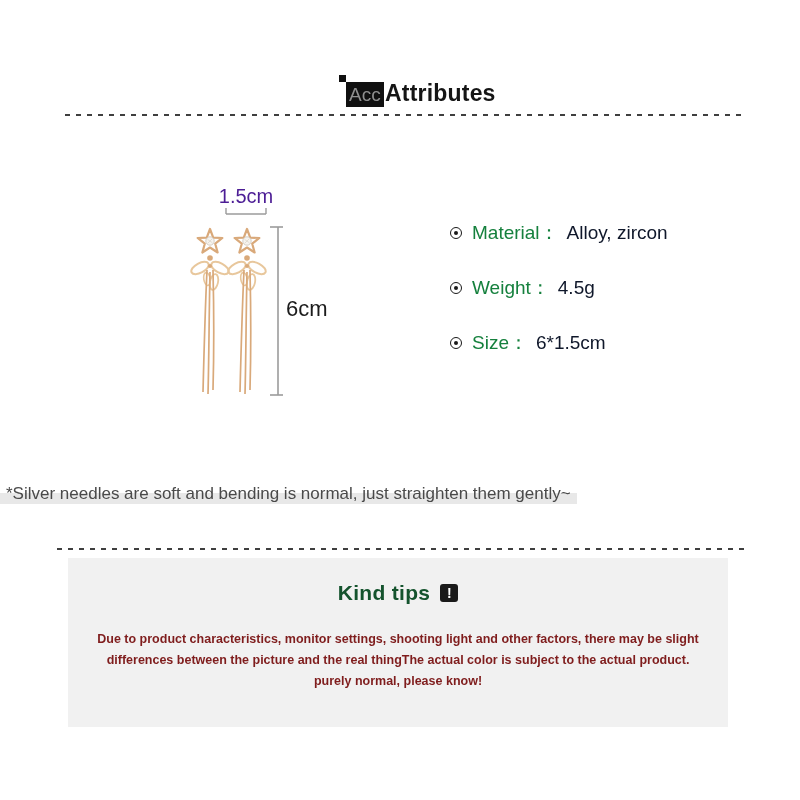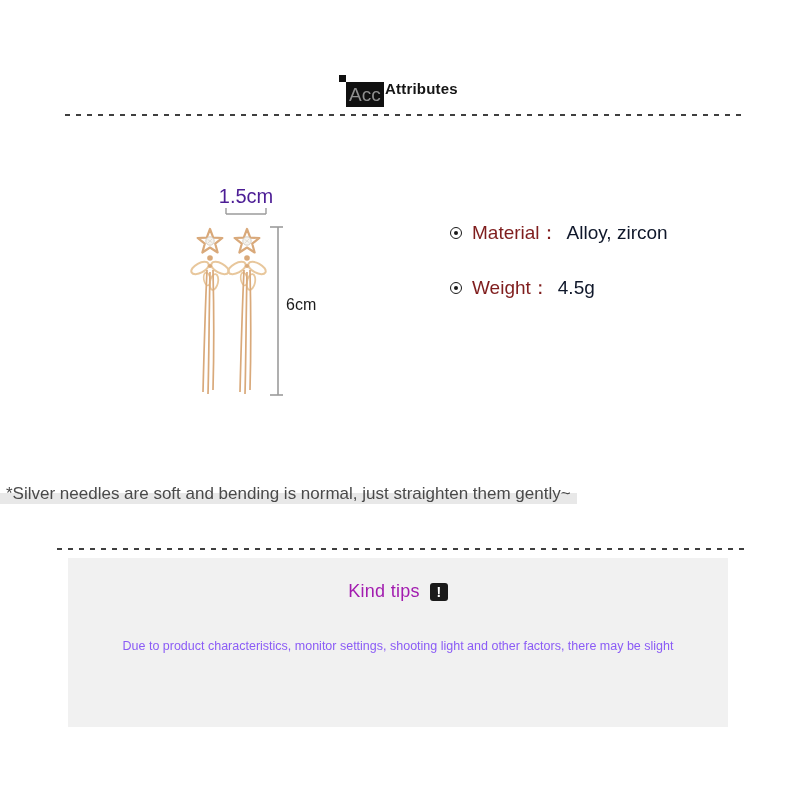--- a/index.html
+++ b/index.html
@@ -3,59 +3,59 @@
 <meta charset="utf-8">
 <style>
   * { margin:0; padding:0; box-sizing:border-box; }
   body { background:#ffffff; font-family:"Liberation Sans", sans-serif; }
   .page { position:relative; width:800px; height:800px; background:#fff; overflow:hidden; }
 
   
   .accent-square { position:absolute; left:339px; top:75px; width:7px; height:7px; background:#101010; }
   .badge { position:absolute; left:346px; top:82px; height:25px; padding:0 3px;
            background:#101010; color:#8f8f8f; font-size:19px; line-height:25px; }
-  .page-title { position:absolute; left:385px; top:80px; font-size:15px; color:#151515;
+  .page-title { position:absolute; left:385px; top:80px; font-size:23px; color:#151515;
                 font-weight:600; letter-spacing:0.2px; }
 
   
   .dashed { position:absolute; height:2px;
             background:repeating-linear-gradient(90deg,#3f3f3f 0 5px,transparent 5px 11px); }
   .dashed.top { left:65px; top:114px; width:679px; }
   .dashed.bottom { left:57px; top:548px; width:688px; }
 
   
   .figure-svg { position:absolute; left:170px; top:180px; width:150px; height:230px; }
   .dim-width { position:absolute; left:196px; top:185px; width:100px; text-align:center;
                font-size:20px; color:#4c1d95; }
-  .dim-height { position:absolute; left:286px; top:296px; font-size:16px; color:#1c1c1c;text-align:center; }
+  .dim-height { position:absolute; left:286px; top:296px; font-size:22px; color:#1c1c1c;text-align:center; }
 
   
   .attr-row { position:absolute; left:450px; display:flex; align-items:center; }
   .attr-row.r0 { top:220px; } .attr-row.r1 { top:275px;text-align:right; }
   .attr-row.r2 { top:330px; } .attr-row.r3 { top:381px; }
   .bullet { width:12px; height:12px; border:1.5px solid #1a1a1a; border-radius:50%;
             display:flex; align-items:center; justify-content:center; margin-right:10px; flex:0 0 auto; }
   .bullet i { width:4px; height:4px; background:#1a1a1a; border-radius:50%; display:block; }
-  .attr-label { font-size:19px; color:#7f1d1d; }
+  .attr-label { font-size:19px; color:#15803d; }
   .attr-value { font-size:19px; color:#0f172a; margin-left:8px; }
 
   
   .note-wrap { position:absolute; left:0; top:484px; width:800px; text-align:left; }
   .note { display:inline-block; font-size:17px; color:#4a4a4a; padding:0 6px;
           background:linear-gradient(to bottom, transparent 45%, var(--highlight, #e8e8e8) 45%); }
 
   
   .tips-box { position:absolute; left:68px; top:558px; width:660px; height:169px;
               background:var(--tipbg, #f1f1f1); text-align:center; }
   .tips-title-row { margin-top:23px; display:flex; align-items:center; justify-content:center; }
-  .tips-title { font-size:18px; color:#a21caf; font-weight:400; letter-spacing:0.3px; }
+  .tips-title { font-size:21px; color:#14532d; font-weight:700; letter-spacing:0.3px; }
   .excl-icon { display:inline-flex; align-items:center; justify-content:center; width:18px; height:18px;
                background:#1a1a1a; border-radius:3px; color:#fff; font-weight:bold; font-size:14px;
                margin-left:10px; }
-  .tips-body { margin-top:34px; font-size:12.5px; line-height:21px; color:#8b5cf6; }
+  .tips-body { margin-top:24px; font-size:12.5px; line-height:21px; color:#7f1d1d;font-weight:bold; }
 </style>
 </head>
 <body>
 
 <div class="page">
 
   <span class="accent-square"></span>
   <span class="badge">Acc</span>
   <h1 class="page-title">Attributes</h1>
 
@@ -109,30 +109,39 @@
     <span class="attr-label">Material：</span>
     <span class="attr-value">Alloy, zircon</span>
   </div>
   <div class="attr-row r1">
     <span class="bullet">
         <i></i>
       </span>
     <span class="attr-label">Weight：</span>
     <span class="attr-value">4.5g</span>
   </div>
+  <div class="attr-row r2">
+    <span class="bullet">
+        <i></i>
+      </span>
+    <span class="attr-label">Size：</span>
+    <span class="attr-value">6*1.5cm</span>
+  </div>
 
   <div class="note-wrap">
     <span class="note">*Silver needles are soft and bending is normal, just straighten them gently~</span>
   </div>
 
   <div class="dashed bottom"></div>
 
   <div class="tips-box">
     <div class="tips-title-row">
       <span class="tips-title">Kind tips</span>
       <span class="excl-icon">!</span>
     </div>
     <div class="tips-body">
       <div>Due to product characteristics, monitor settings, shooting light and other factors, there may be slight</div>
+      <div>differences between the picture and the real thingThe actual color is subject to the actual product.</div>
+      <div>purely normal, please know!</div>
     </div>
   </div>
 
 </div>
 
 </body></html>

